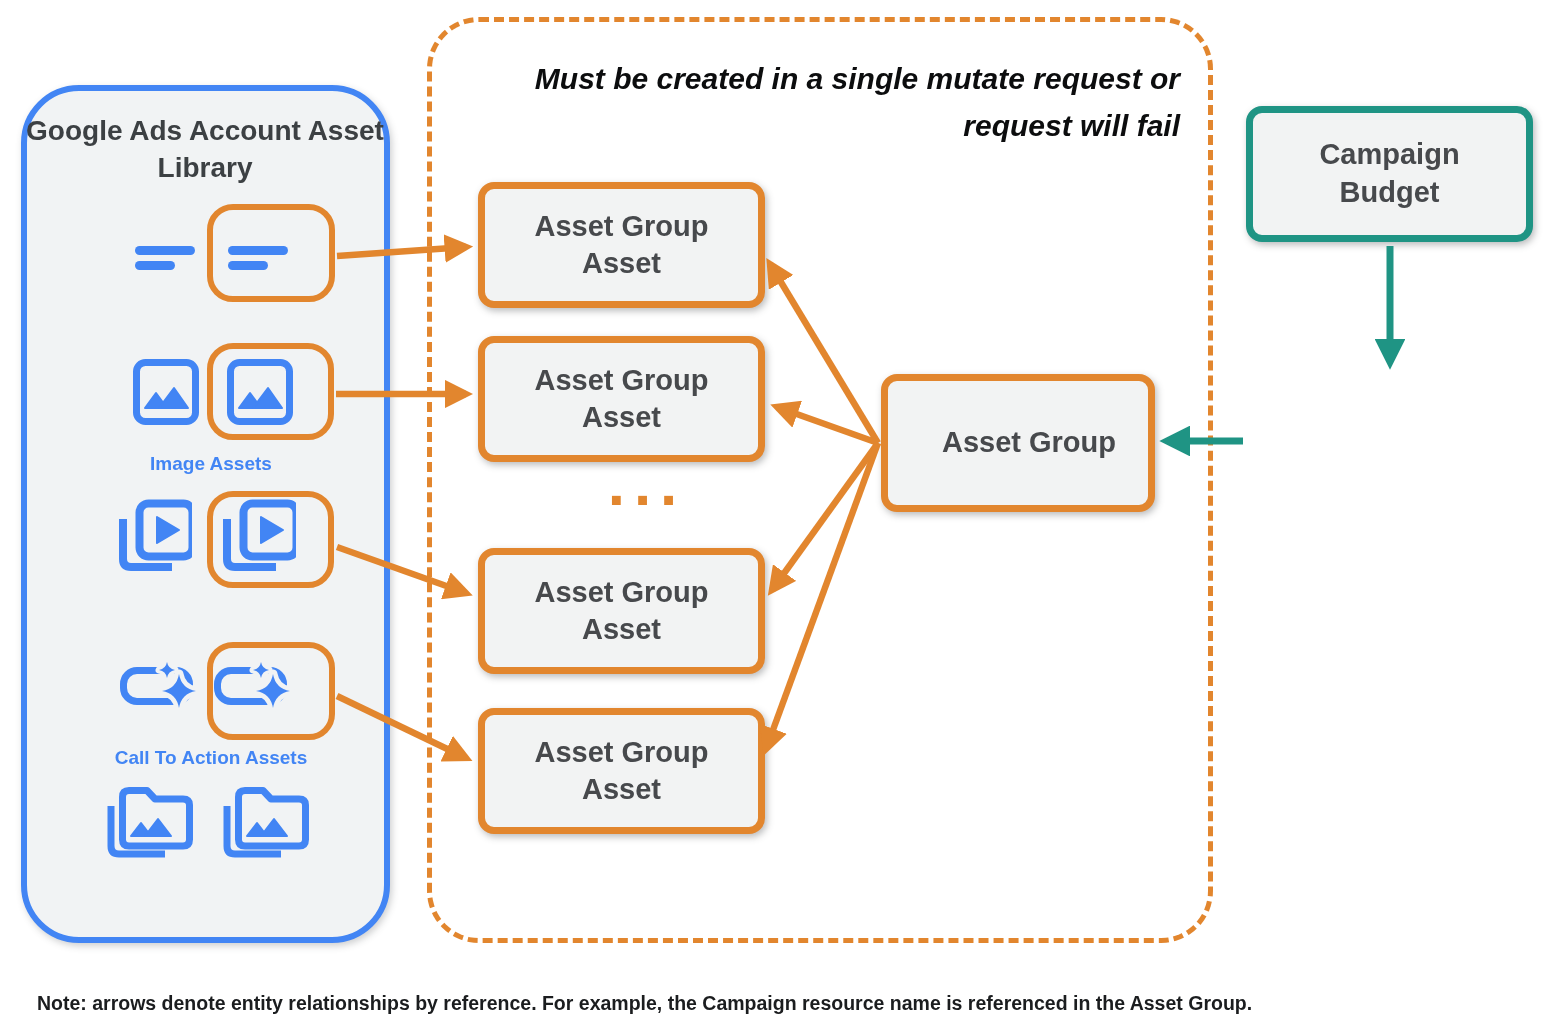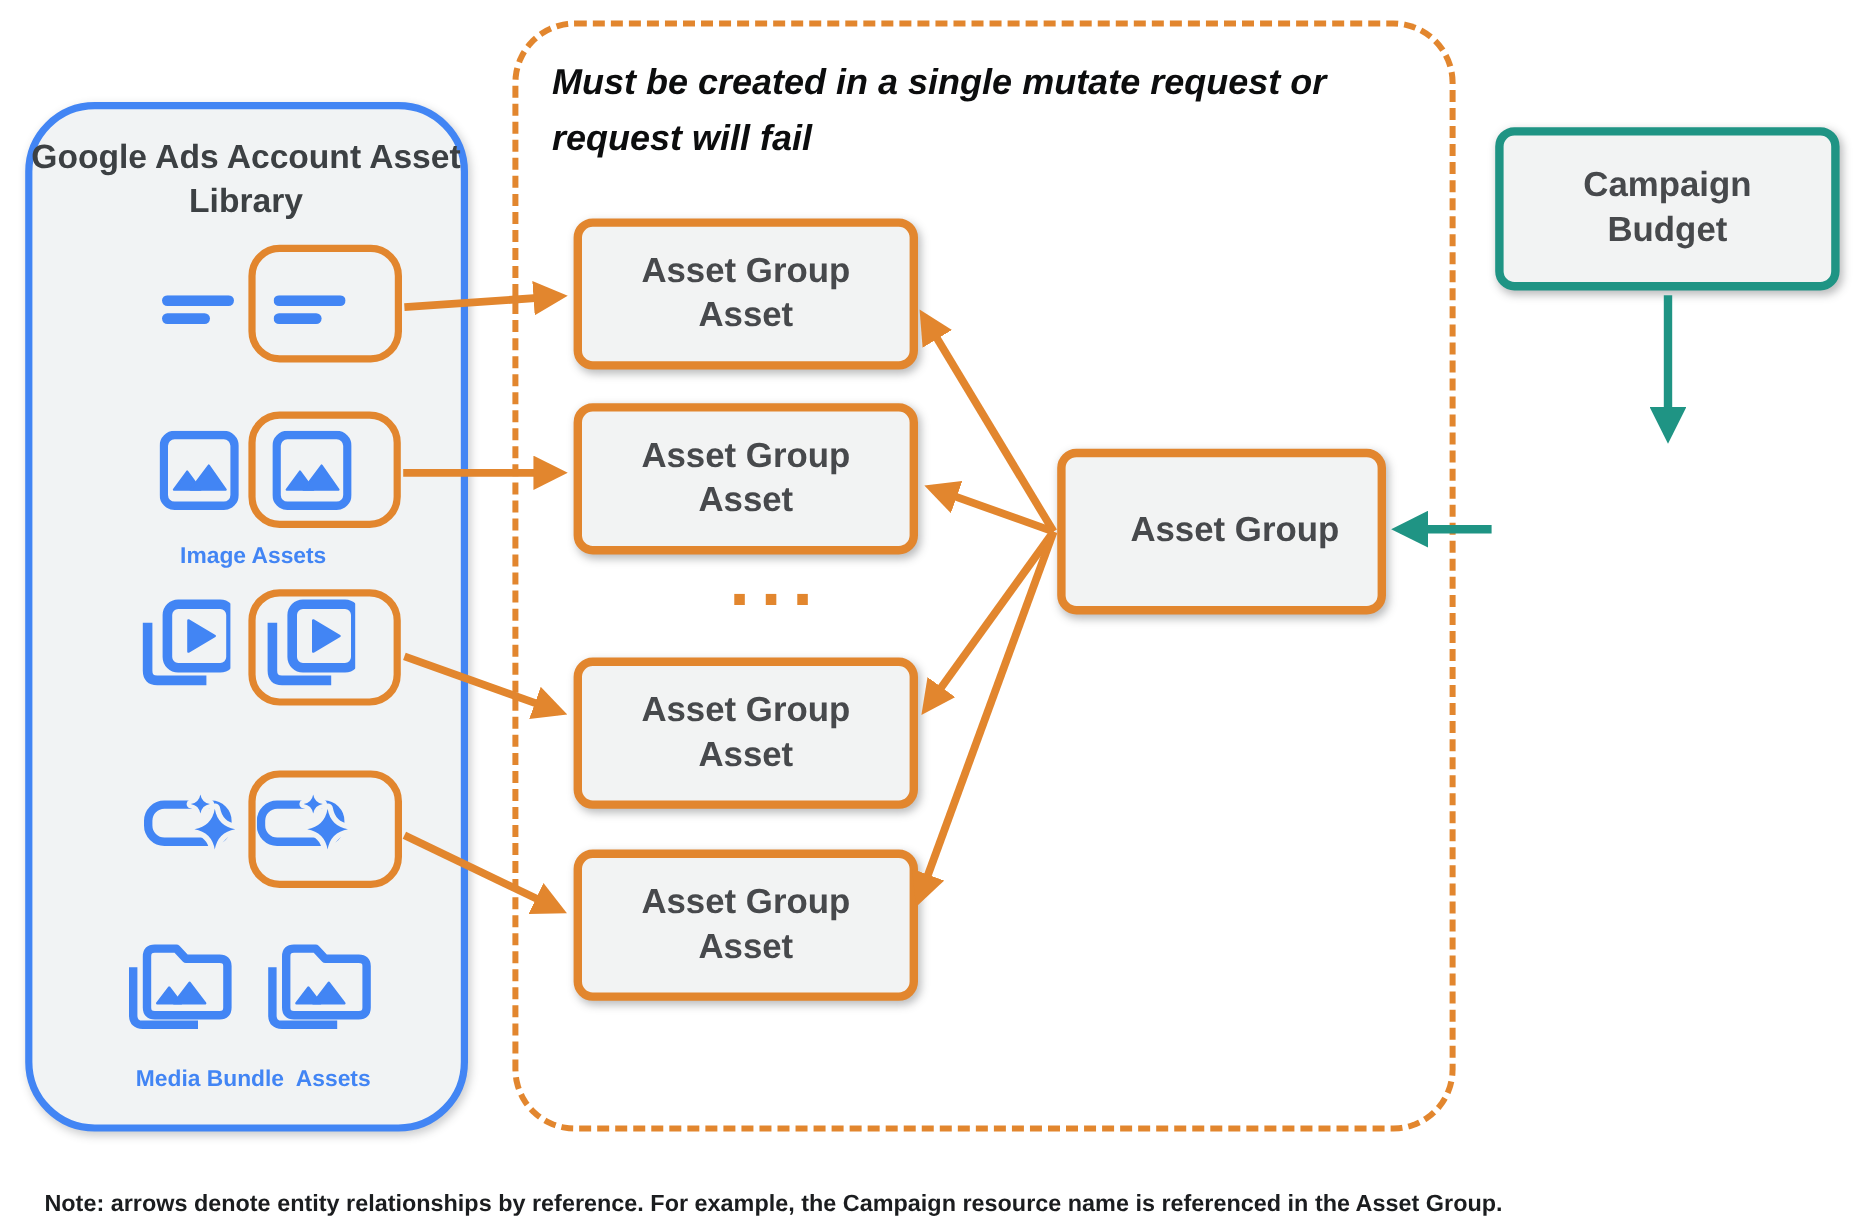--- a/index.html
+++ b/index.html
@@ -35,21 +35,21 @@
     position:absolute;width:128px;height:98px;
     border:6px solid var(--orange);border-radius:26px;
   }
   .icon{position:absolute;}
   
   #mutate{
     position:absolute;left:427px;top:17px;width:786px;height:926px;
     background:#fff;border:5px dashed var(--orange);border-radius:52px;
   }
   .m-title{
-    position:absolute;left:460px;top:46px;width:720px;text-align:left;
+    position:absolute;left:460px;top:56px;width:720px;text-align:right;
     font-size:30px;line-height:1.55;font-weight:bold;font-style:italic;color:#0c0d0e;
   }
   .agbox{
     position:absolute;left:478px;width:287px;height:126px;
     background:#F2F3F3;border:7px solid var(--orange);border-radius:16px;
     box-shadow:2px 3px 7px rgba(60,64,67,.35);
     display:flex;align-items:center;justify-content:center;
   }
   .agbox span{
     width:210px;text-align:center;font-size:29px;line-height:1.27;
@@ -150,28 +150,28 @@
       <use href="#sym-video"></use>
     </svg>
 
   <svg class="icon" style="left:120px;top:658px;width:82px;height:56px;">
       <use href="#sym-cta"></use>
     </svg>
   <div class="enc" style="left:207px;top:642px;"></div>
   <svg class="icon" style="left:214px;top:658px;width:82px;height:56px;">
       <use href="#sym-cta"></use>
     </svg>
+  <div class="lib-label" style="top:747px;">Call To Action Assets</div>
 
   <svg class="icon" style="left:103px;top:784px;width:92px;height:78px;">
       <use href="#sym-media"></use>
     </svg>
   <svg class="icon" style="left:219px;top:784px;width:92px;height:78px;">
       <use href="#sym-media"></use>
     </svg>
-  <div class="lib-label" style="top:889px;">Media Bundle  Assets</div>
 
   <div id="mutate"></div>
   <div class="m-title">Must be created in a single mutate request or request will fail</div>
 
   <div class="agbox" style="top:182px;">
       <span>Asset Group Asset</span>
     </div>
   <div class="agbox" style="top:336px;">
       <span>Asset Group Asset</span>
     </div>

